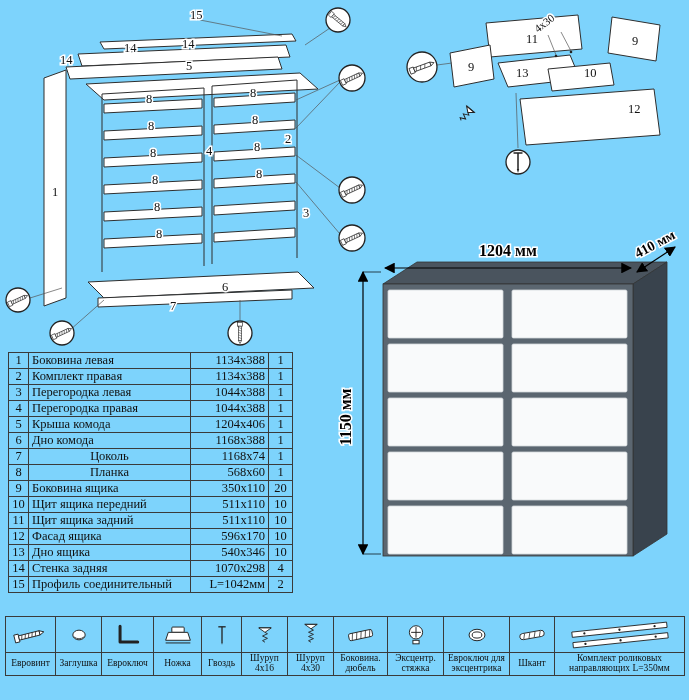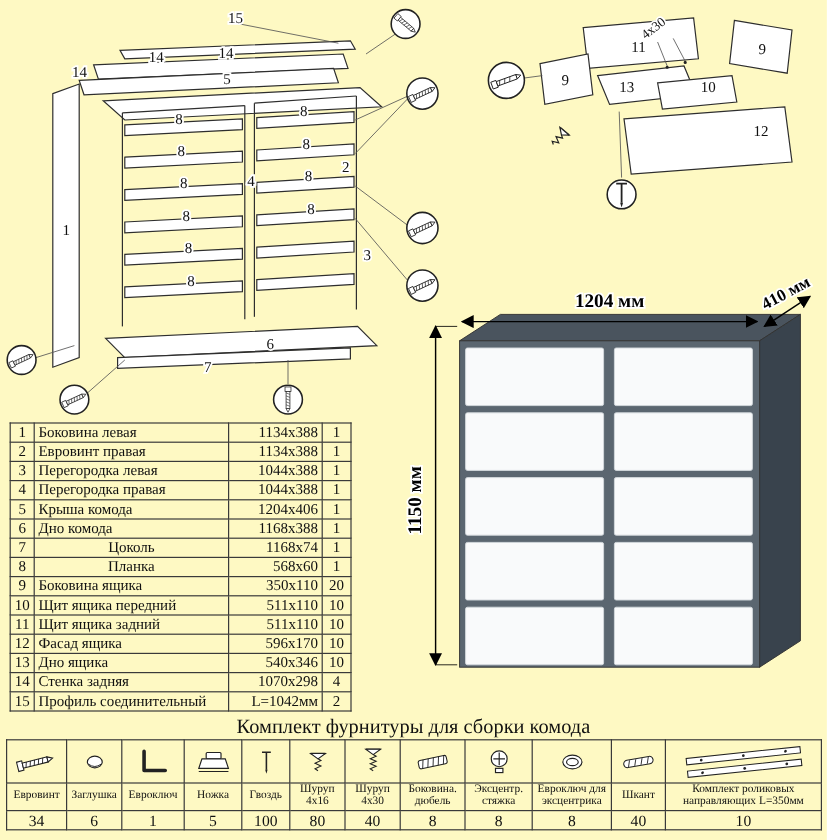--- a/index.html
+++ b/index.html
@@ -1,17 +1,17 @@
 <!DOCTYPE html>
 <html><head>
 <meta charset="utf-8">
 <style>
   * { box-sizing: border-box; }
   body { margin:0; background:#fff; font-family:"Liberation Serif", serif; color:#111; }
-  .page { position:relative; width:689px; height:700px; background:#fef9c3; overflow:hidden; }
+  .page { position:relative; width:689px; height:700px; background:#7dd3fc; overflow:hidden; }
   svg text { font-family:"Liberation Serif", serif; }
   .dlabel { font-size:12.5px; fill:#111; paint-order:stroke; stroke:#fff; stroke-width:3px; }
   .dimtext { font-size:16px; font-weight:bold; fill:#000; paint-order:stroke; stroke:#fff; stroke-width:3px; }
   .dimtext-sm { font-size:14px; font-weight:bold; fill:#000; paint-order:stroke; stroke:#fff; stroke-width:3px; }
 
   table { border-collapse:collapse; }
   .parts-table { position:absolute; left:8px; top:352px; font-size:12.5px; }
   .parts-table td { border:1px solid #3a3a3a; padding:0 3px; height:15px; line-height:15px; white-space:nowrap; }
   .parts-table td.c { text-align:center; }
   .parts-table td.num { width:20px; }
@@ -227,21 +227,21 @@
   <table class="parts-table">
     <tbody>
       <tr>
         <td class="num c">1</td>
         <td class="nm">Боковина левая</td>
         <td class="sz">1134x388</td>
         <td class="qt">1</td>
       </tr>
       <tr>
         <td class="num c">2</td>
-        <td class="nm">Евровинт правая</td>
+        <td class="nm">Комплект правая</td>
         <td class="sz">1134x388</td>
         <td class="qt">1</td>
       </tr>
       <tr>
         <td class="num c">3</td>
         <td class="nm">Перегородка левая</td>
         <td class="sz">1044x388</td>
         <td class="qt">1</td>
       </tr>
       <tr>
@@ -312,21 +312,20 @@
       </tr>
       <tr>
         <td class="num c">15</td>
         <td class="nm">Профиль соединительный</td>
         <td class="sz">L=1042мм</td>
         <td class="qt">2</td>
       </tr>
     </tbody>
   </table>
 
-  <div class="hw-title">Комплект фурнитуры для сборки комода</div>
 
   <table class="hw-table">
     <colgroup>
       <col style="width:50px">
         <col style="width:46px">
         <col style="width:52px">
         <col style="width:48px">
       <col style="width:40px">
         <col style="width:46px">
         <col style="width:46px">
@@ -462,30 +461,16 @@
         <td>Ножка</td>
         <td>Гвоздь</td>
         <td>Шуруп 4x16</td>
         <td>Шуруп 4x30</td>
         <td>Боковина. дюбель</td>
         <td>Эксцентр. стяжка</td>
         <td>Евроключ для эксцентрика</td>
         <td>Шкант</td>
         <td>Комплект роликовых направляющих L=350мм</td>
       </tr>
-      <tr class="hw-qty-row">
-        <td>34</td>
-        <td>6</td>
-        <td>1</td>
-        <td>5</td>
-        <td>100</td>
-        <td>80</td>
-        <td>40</td>
-        <td>8</td>
-        <td>8</td>
-        <td>8</td>
-        <td>40</td>
-        <td>10</td>
-      </tr>
     </tbody>
   </table>
 
 </div>
 
 </body></html>

